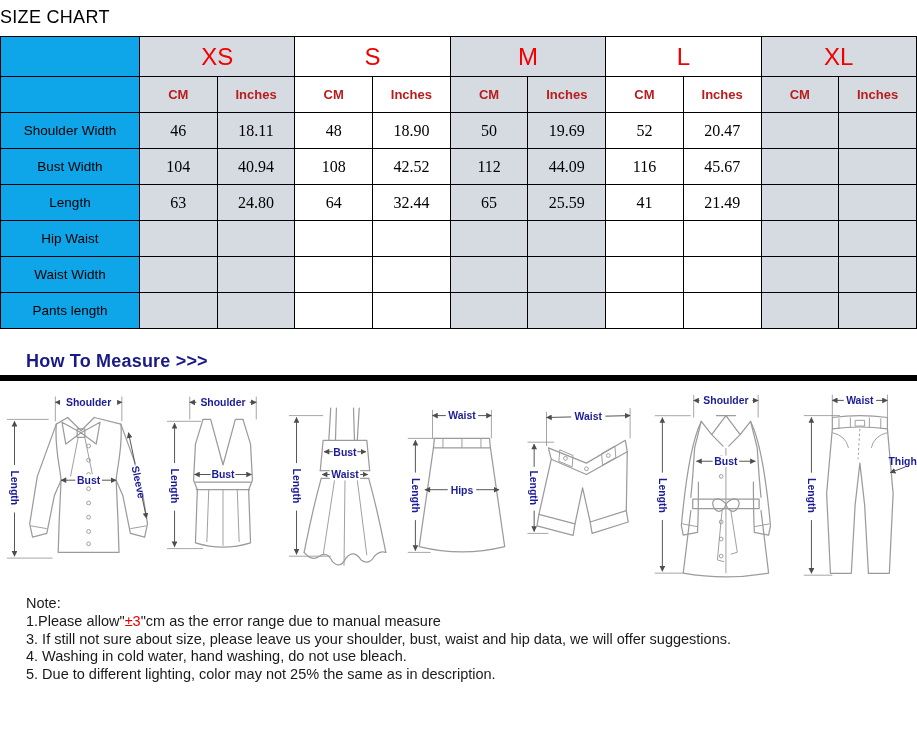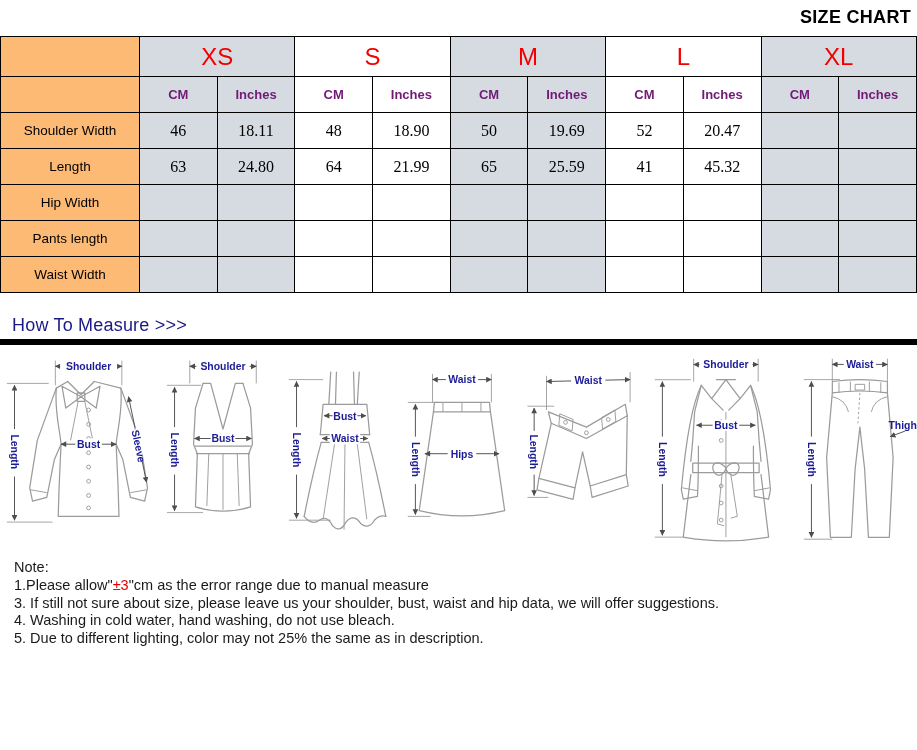--- a/index.html
+++ b/index.html
@@ -9,45 +9,45 @@
     --label-navy:#1c1c96;
     --table-border:#000000;
   }
   *{box-sizing:border-box}
   html,body{margin:0;padding:0;background:#fff}
   body{
     width:917px;height:750px;overflow:hidden;
     font-family:"Liberation Sans",sans-serif;color:#000;
   }
   .page-title{
-    text-align:right;font-size:18px;font-weight:700;
-    margin:7px 6px 8px 0;letter-spacing:.3px;
+    text-align:left;font-size:18px;font-weight:400;
+    margin:7px 15px 8px 0;letter-spacing:.3px;
   }
   
   table.size-table{
     border-collapse:collapse;table-layout:fixed;width:917px;
   }
   .size-table th,.size-table td{
     border:1px solid var(--table-border);
     text-align:center;vertical-align:middle;padding:0;overflow:hidden;
   }
   .size-table .shaded{background:var(--header-fill)}
   .size-table th.size{height:40px;font-size:24px;font-weight:400;color:var(--size-red)}
-  .size-table th.unit{height:34px;font-size:13px;font-weight:700;color:#701a75}
+  .size-table th.unit{height:34px;font-size:13px;font-weight:700;color:#b91c1c}
   .size-table th.rowlabel{
-    height:36px;font-size:13.5px;font-weight:400;background:#fdba74;margin-left:12px;
+    height:36px;font-size:13.5px;font-weight:400;background:#0ea5e9;margin-left:12px;
   }
   .size-table td{
     height:36px;font-size:16px;
     font-family:"Liberation Serif",serif;
   }
   
   .measure-heading{
-    color:var(--heading-navy);font-size:18px;font-weight:400;
-    margin:22px 0 3px 12px;letter-spacing:.2px;
+    color:var(--heading-navy);font-size:18px;font-weight:700;
+    margin:22px 0 3px 26px;letter-spacing:.2px;
   }
   .double-rule{
     border-top:4px solid #000;border-bottom:2px solid #000;height:4px;width:917px;
   }
   .figures{
     display:flex;justify-content:space-between;align-items:flex-start;
     padding:8px 9px 0 1px;height:202px;
   }
   .fig{flex:0 0 auto}
   .g{fill:none;stroke:#9b9b9b;stroke-width:1.3;stroke-linecap:round;stroke-linejoin:round}
@@ -55,21 +55,21 @@
   .dash{stroke-dasharray:2.5,2.5}
   .m{fill:none;stroke:#4d4d4d;stroke-width:1}
   .m2{fill:none;stroke:#8a8a8a;stroke-width:.8}
   .bg{fill:#fff}
   .lbl{
     fill:var(--label-navy);font-weight:700;font-size:11px;text-anchor:middle;
     font-family:"Liberation Sans",sans-serif;
   }
   .ah{fill:#4d4d4d}
   
-  .notes{margin:12px 0 0 14px;font-size:14.5px;line-height:1.23;color:#1a1a1a}
+  .notes{margin:12px 0 0 26px;font-size:14.5px;line-height:1.23;color:#1a1a1a}
   .notes .red{color:#e60000}
 </style>
 </head>
 <body>
 
 <div class="page">
 
   <div class="page-title">SIZE CHART</div>
 
   <table class="size-table">
@@ -117,60 +117,73 @@
           <td>48</td>
           <td>18.90</td>
           <td class="shaded">50</td>
           <td class="shaded">19.69</td>
           <td>52</td>
           <td>20.47</td>
           <td class="shaded"></td>
           <td class="shaded"></td>
         </tr>
         <tr>
+          <th class="rowlabel">Bust Width</th>
+          <td class="shaded">104</td>
+          <td class="shaded">40.94</td>
+          <td>108</td>
+          <td>42.52</td>
+          <td class="shaded">112</td>
+          <td class="shaded">44.09</td>
+          <td>116</td>
+          <td>45.67</td>
+          <td class="shaded"></td>
+          <td class="shaded"></td>
+        </tr>
+        <tr>
           <th class="rowlabel">Length</th>
           <td class="shaded">63</td>
           <td class="shaded">24.80</td>
           <td>64</td>
-          <td>21.99</td>
+          <td>32.44</td>
           <td class="shaded">65</td>
           <td class="shaded">25.59</td>
           <td>41</td>
-          <td>45.32</td>
-          <td class="shaded"></td>
-          <td class="shaded"></td>
-        </tr>
-        <tr>
-          <th class="rowlabel">Hip Width</th>
+          <td>21.49</td>
+          <td class="shaded"></td>
+          <td class="shaded"></td>
+        </tr>
+        <tr>
+          <th class="rowlabel">Hip Waist</th>
+          <td class="shaded"></td>
+          <td class="shaded"></td>
+          <td></td>
+          <td></td>
+          <td class="shaded"></td>
+          <td class="shaded"></td>
+          <td></td>
+          <td></td>
+          <td class="shaded"></td>
+          <td class="shaded"></td>
+        </tr>
+        <tr>
+          <th class="rowlabel">Waist Width</th>
           <td class="shaded"></td>
           <td class="shaded"></td>
           <td></td>
           <td></td>
           <td class="shaded"></td>
           <td class="shaded"></td>
           <td></td>
           <td></td>
           <td class="shaded"></td>
           <td class="shaded"></td>
         </tr>
         <tr>
           <th class="rowlabel">Pants length</th>
-          <td class="shaded"></td>
-          <td class="shaded"></td>
-          <td></td>
-          <td></td>
-          <td class="shaded"></td>
-          <td class="shaded"></td>
-          <td></td>
-          <td></td>
-          <td class="shaded"></td>
-          <td class="shaded"></td>
-        </tr>
-        <tr>
-          <th class="rowlabel">Waist Width</th>
           <td class="shaded"></td>
           <td class="shaded"></td>
           <td></td>
           <td></td>
           <td class="shaded"></td>
           <td class="shaded"></td>
           <td></td>
           <td></td>
           <td class="shaded"></td>
           <td class="shaded"></td>

